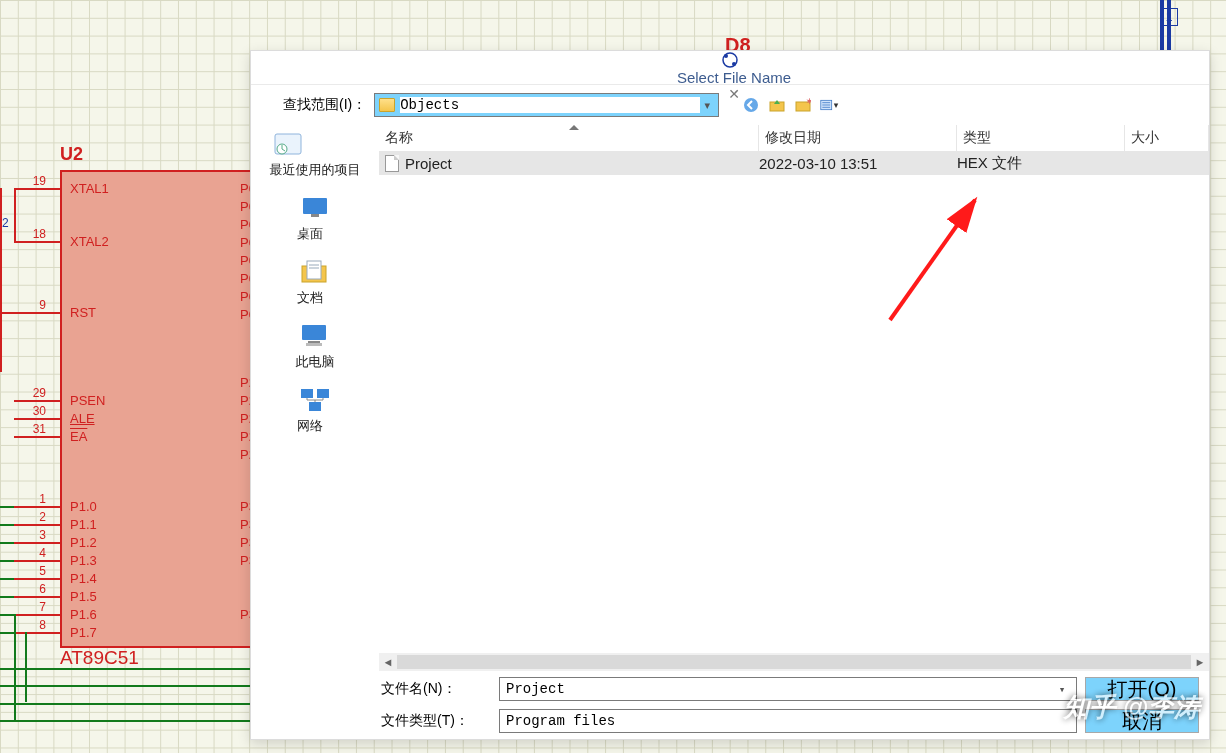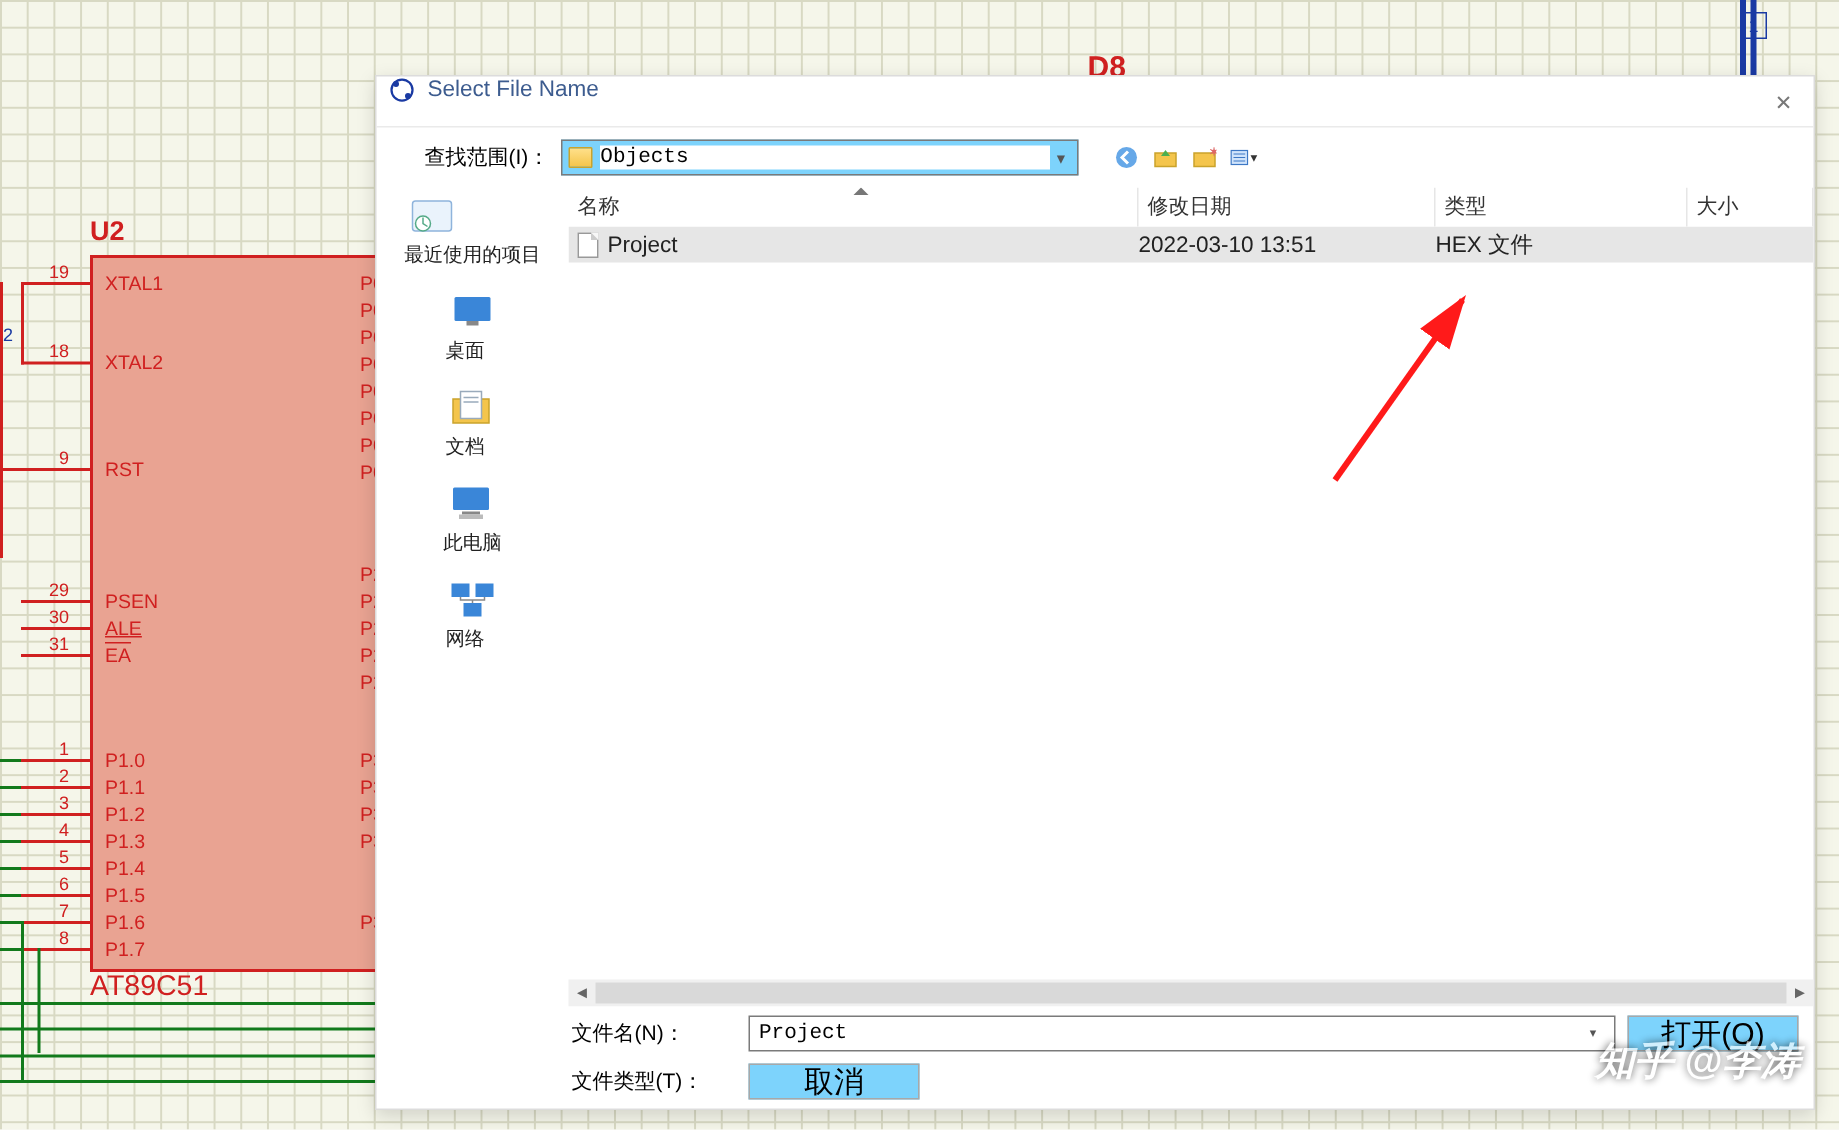--- a/index.html
+++ b/index.html
@@ -38,23 +38,23 @@
   .red-wire { position:absolute; background:#d02020; }
   .busnum { position:absolute; color:#1a3aa3; font-size:12px; }
   
   .dialog {
     position:absolute; left:250px; top:50px; width:960px; height:690px;
     background:#fff; border:1px solid #dcdcdc;
     box-shadow:0 4px 12px rgba(0,0,0,.15);
     display:flex; flex-direction:column;
   }
   .titlebar {
-    height:34px; display:flex; align-items:flex-start;
+    height:34px; display:flex; align-items:center;
     padding-left:8px; border-bottom:1px solid #eaeaea;
-    color:#3d5c8f; font-size:15px;
+    color:#3d5c8f; font-size:15px;flex-direction:column;
   }
   .titlebar .spacer { flex:1; }
   .close-btn {
     width:40px; height:100%; display:flex;
     align-items:center; justify-content:center;
     color:#787878; font-size:14px;
   }
   .toolbar {
     height:40px; display:flex; align-items:center;
     padding:0 10px 0 32px; gap:8px; font-size:14px;
@@ -408,20 +408,23 @@
       <div class="binput">
         <span style="flex:1;">Project</span>
         <span class="arrow">▾</span>
       </div>
       <button class="action-btn">
           <span>打开(O)</span>
         </button>
     </div>
     <div class="brow">
       <span class="blab">文件类型(T)：</span>
+      <div class="binput readonly">
+        <span style="flex:1;">Program files</span>
+      </div>
       <button class="action-btn">
           <span>取消</span>
         </button>
     </div>
   </div>
 </div>
 
 <svg class="arrow-annot" style="left:880px;top:190px;width:110px;height:140px;">
   <defs>
       <marker id="ah" markerWidth="10" markerHeight="10" refX="8" refY="3" orient="auto">

